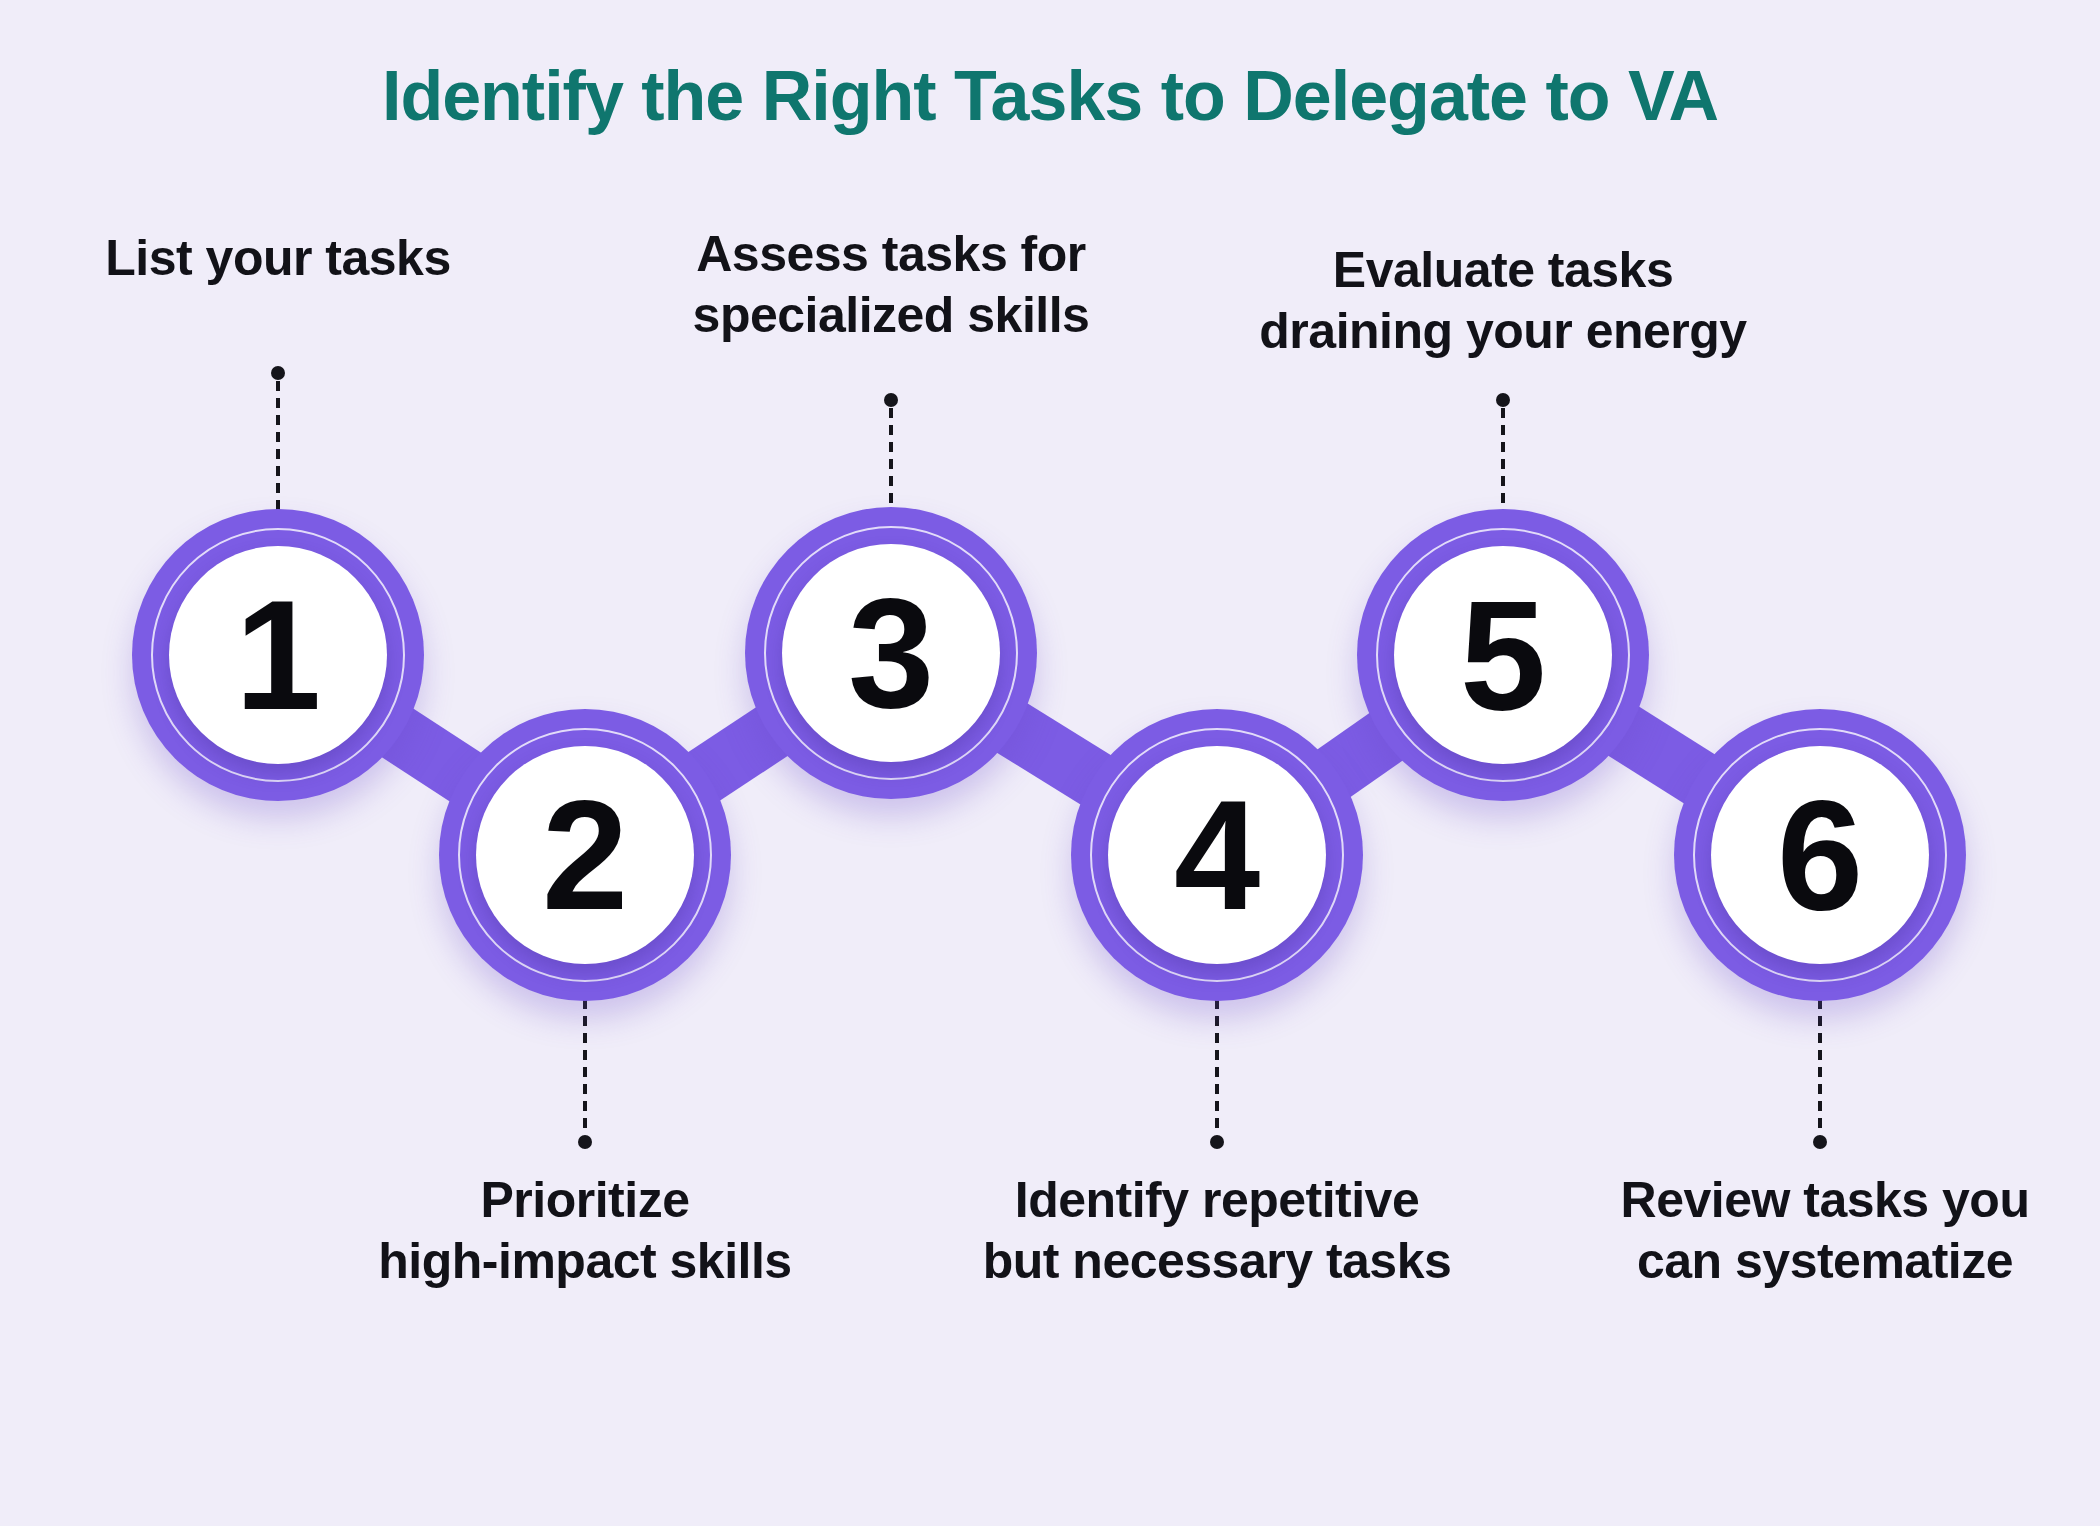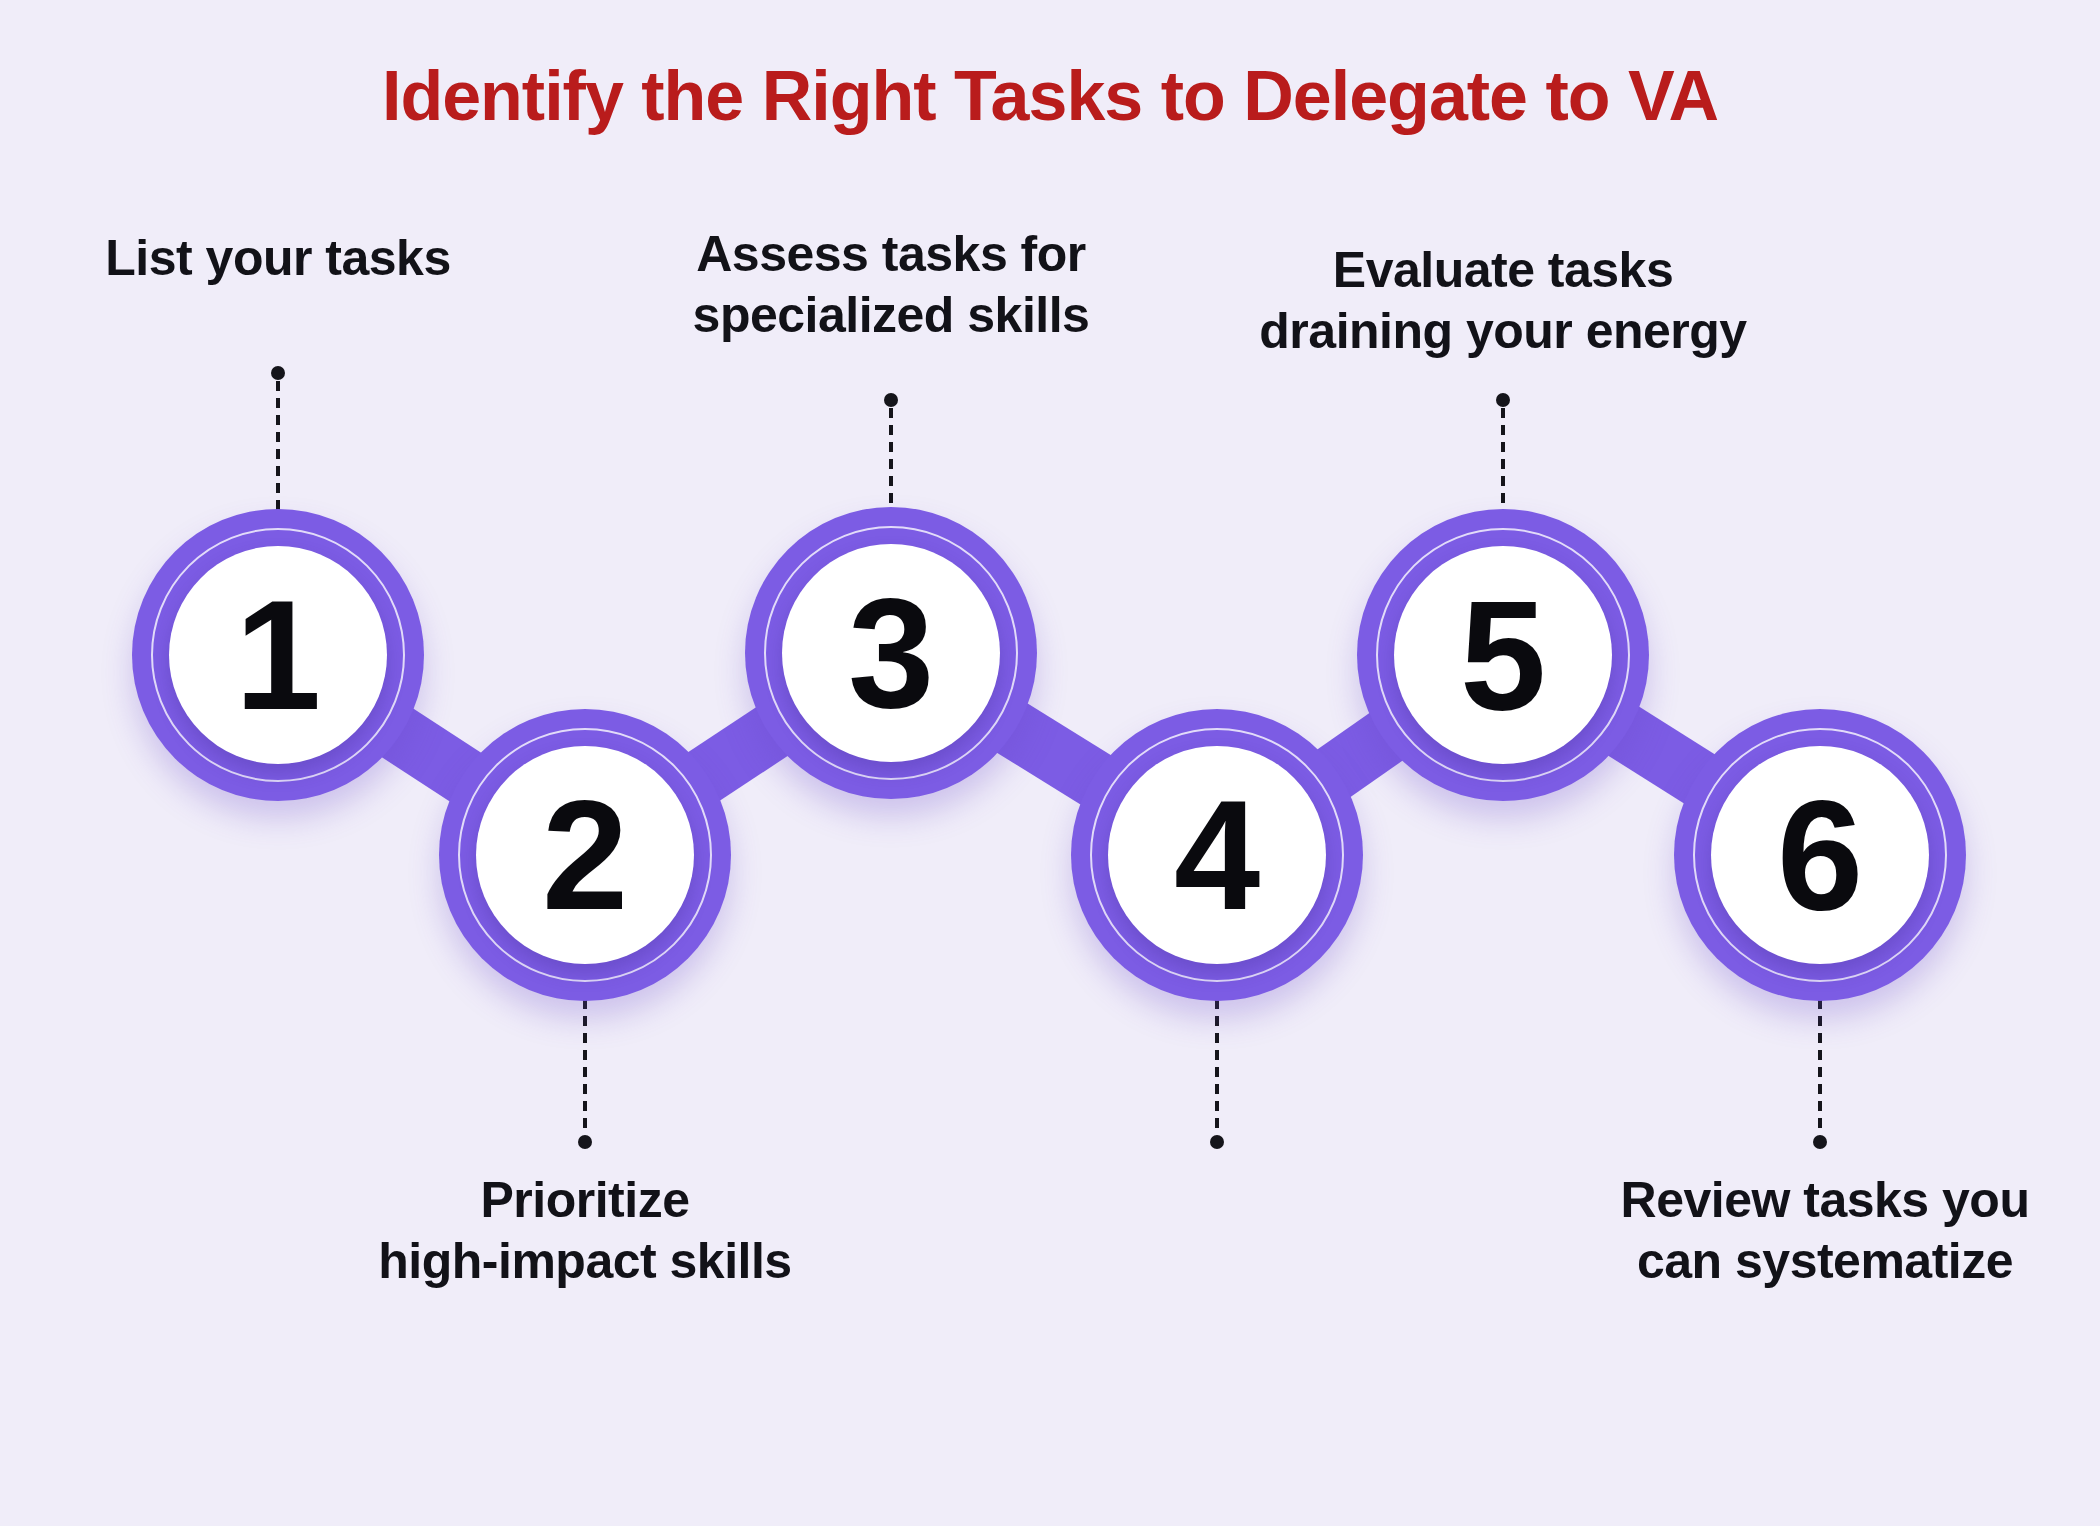--- a/index.html
+++ b/index.html
@@ -19,21 +19,21 @@
     position: absolute;
     top: 58px;
     left: 0;
     width: 2100px;
     margin: 0;
     text-align: center;
     font-size: 70px;
     line-height: 76px;
     font-weight: 800;
     letter-spacing: -1px;
-    color: #b91c1c;
+    color: #0f766e;
   }
 
   svg.connectors {
     position: absolute;
     left: 0; top: 0;
     z-index: 1;
   }
 
   
   .ring {
@@ -196,20 +196,22 @@
   <div class="label l3">Assess tasks for
 specialized skills</div>
   <div class="dot d3"></div>
   <div class="dash h3"></div>
   <div class="ring s3">
     <div class="inner">
       <span class="num">3</span>
     </div>
   </div>
 
+  <div class="label l4">Identify repetitive
+but necessary tasks</div>
   <div class="dot d4"></div>
   <div class="dash h4"></div>
   <div class="ring s4">
     <div class="inner">
       <span class="num">4</span>
     </div>
   </div>
 
   <div class="label l5">Evaluate tasks
 draining your energy</div>

